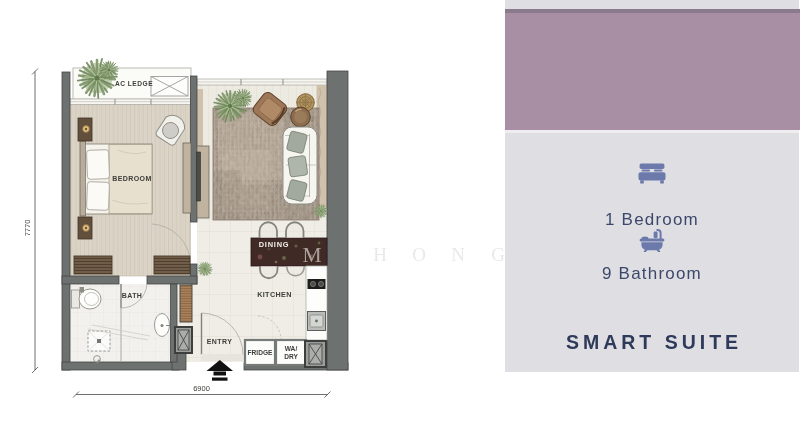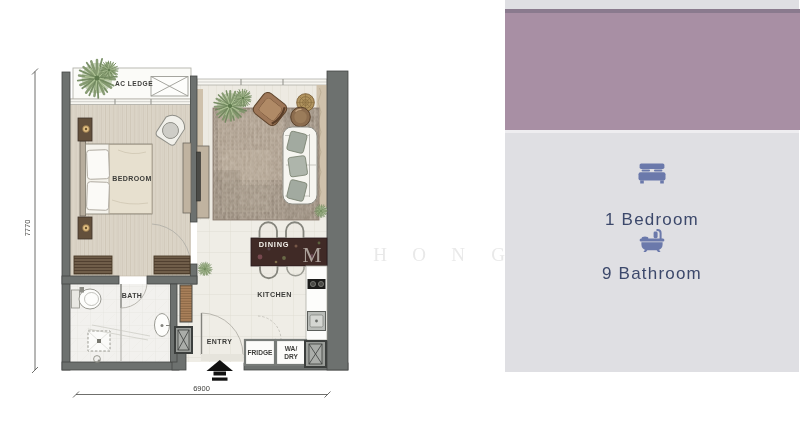--- a/index.html
+++ b/index.html
@@ -361,13 +361,14 @@
     <rect x="14.6" y="3.6" width="4" height="6.6" rx="1.4"></rect>
     <ellipse cx="6" cy="10.2" rx="3.4" ry="1.7"></ellipse>
     <rect x="0.6" y="10.6" width="24.8" height="3" rx="1.5"></rect>
     <path d="M2.4 14.2 h21.2 v2.6 a5.4 5.4 0 0 1 -5.4 5.4 h-10.4 a5.4 5.4 0 0 1 -5.4 -5.4 z"></path>
     <path d="M6.2 21.6 l-1.8 2.4 h2.6 l1.6 -2.2 z M19.8 21.6 l1.8 2.4 h-2.6 l-1.6 -2.2 z"></path>
   </g>
 </svg>
 
 <div style="position:absolute;left:505px;top:264px;width:294px;text-align:center;font-size:17px;color:#3c486b;letter-spacing:1.2px;">9 Bathroom</div>
 
+<div style="position:absolute;left:505px;top:331px;width:294px;text-align:center;font-size:19.5px;font-weight:bold;color:#2e3a59;letter-spacing:4px;text-indent:4px;">SMART SUITE</div>
 </div>
 
 </body></html>

